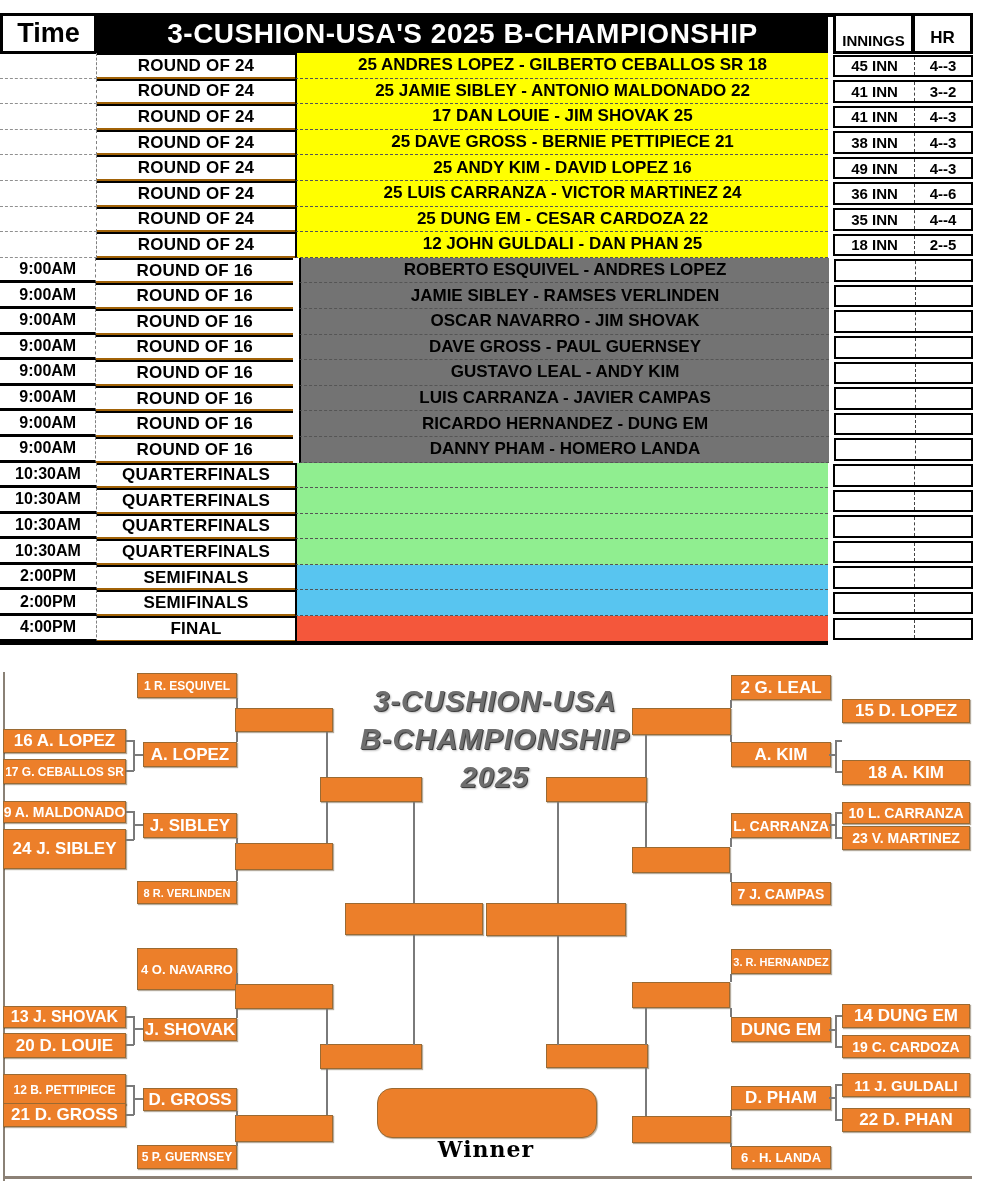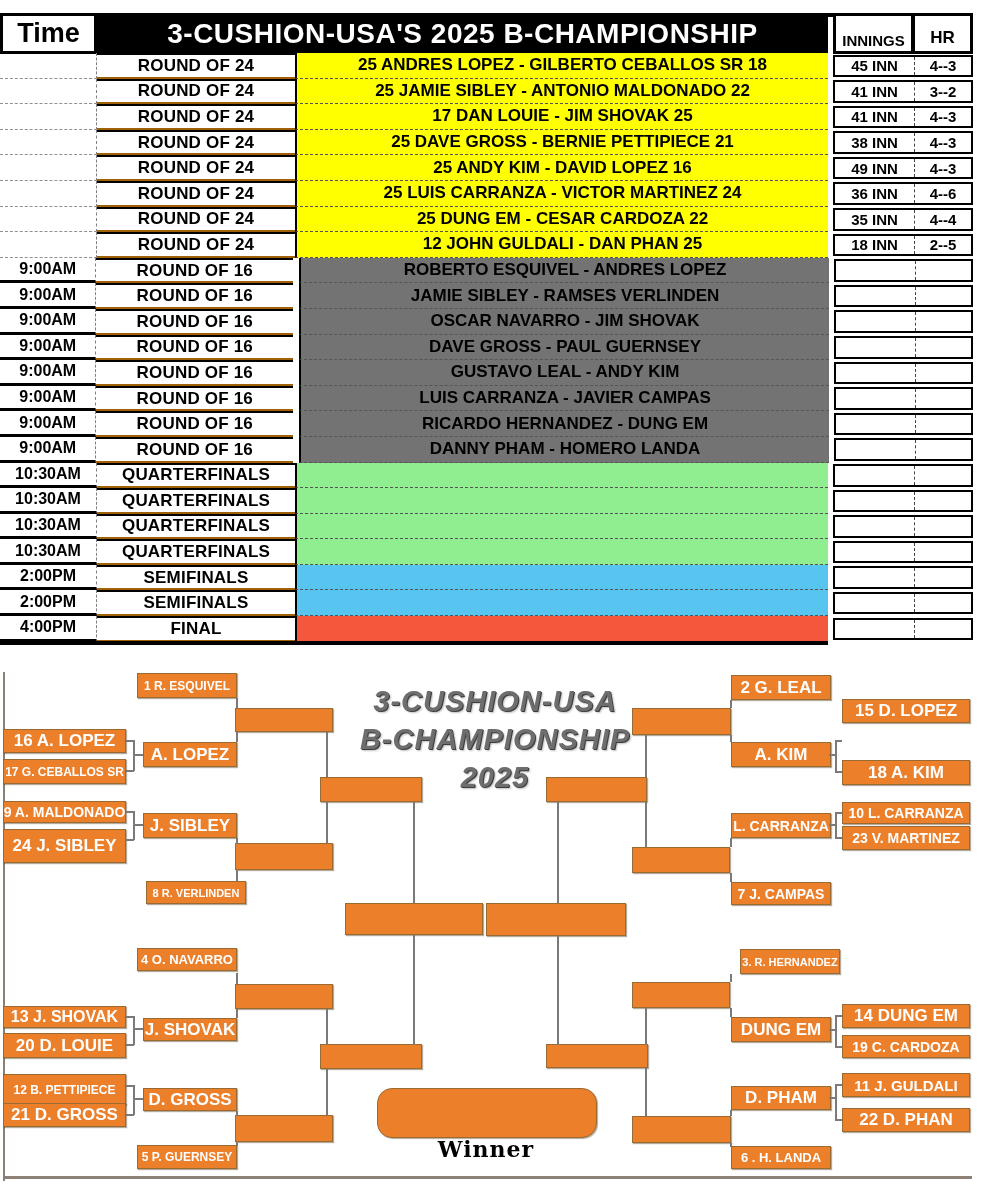--- a/index.html
+++ b/index.html
@@ -44,21 +44,21 @@
   .bg-green   .c-match{background:#90EE90;}
   .bg-blue    .c-match{background:#58C5F0;}
   .bg-red     .c-match{background:#F4573B;}
   .t-bottom{position:absolute;left:0;top:641px;width:828px;height:4px;background:#000;}
 
   
   .obox{position:absolute;background:#EC7F2A;border:1.5px solid #9a6a33;box-sizing:border-box;
         box-shadow:1px 1px 1px rgba(70,45,10,.4);color:#fff;font-weight:bold;display:flex;
         align-items:center;justify-content:center;font-size:17px;white-space:nowrap;}
   .fs16{font-size:16px;}.fs15{font-size:15px;}.fs14{font-size:14px;}
-  .fs13{font-size:13px;}.fs12{font-size:12px;}.fs11{font-size:11px;margin-left:9px;}
+  .fs13{font-size:13px;}.fs12{font-size:12px;}.fs11{font-size:11px;}
   .ln{position:absolute;background:#7a7a7a;}
   .ln.v{width:2px;}
   .ln.h{height:2px;width:8px;}
   .frame-l{position:absolute;left:3px;top:672px;width:2px;height:509px;background:#8a8176;}
   .frame-b{position:absolute;left:3px;top:1176px;width:969px;height:3px;background:#8c8176;}
   #btitle{position:absolute;left:330px;top:682px;width:330px;text-align:center;font-weight:bold;
           font-size:29px;line-height:38px;color:#6e6e6e;letter-spacing:1px;
           text-shadow:1px 1px 0 #3d3d3d,2px 2px 2px rgba(0,0,0,.25);font-style:italic;}
   #winner-box{position:absolute;left:377px;top:1088px;width:218px;height:48px;border-radius:15px;
               background:#EC7F2A;border:1.5px solid #9a6a33;box-shadow:1px 1px 1px rgba(70,45,10,.4);}
@@ -316,31 +316,31 @@
 
   <div id="btitle">
     <div>3-CUSHION-USA</div>
     <div>B-CHAMPIONSHIP</div>
     <div>2025</div>
   </div>
 
   <div class="obox" style="left:3px;top:729px;width:123px;height:24px">16 A. LOPEZ</div>
   <div class="obox fs12" style="left:3px;top:759px;width:123px;height:25px">17 G. CEBALLOS SR</div>
   <div class="obox fs14" style="left:3px;top:801px;width:123px;height:22px">9 A. MALDONADO</div>
-  <div class="obox" style="left:3px;top:829px;width:123px;height:34px">24 J. SIBLEY</div>
+  <div class="obox" style="left:3px;top:829px;width:123px;height:40px">24 J. SIBLEY</div>
   <div class="obox fs16" style="left:3px;top:1006px;width:123px;height:22px">13 J. SHOVAK</div>
   <div class="obox" style="left:3px;top:1033px;width:123px;height:25px">20 D. LOUIE</div>
   <div class="obox fs12" style="left:3px;top:1074px;width:123px;height:31px">12 B. PETTIPIECE</div>
   <div class="obox" style="left:3px;top:1103px;width:123px;height:24px">21 D. GROSS</div>
 
   <div class="obox fs12" style="left:137px;top:673px;width:100px;height:25px">1 R. ESQUIVEL</div>
   <div class="obox" style="left:143px;top:742px;width:94px;height:25px">A. LOPEZ</div>
   <div class="obox" style="left:143px;top:813px;width:94px;height:25px">J. SIBLEY</div>
   <div class="obox fs11" style="left:137px;top:881px;width:100px;height:23px">8 R. VERLINDEN</div>
-  <div class="obox fs13" style="left:137px;top:948px;width:100px;height:23px">4 O. NAVARRO</div>
+  <div class="obox fs13" style="left:137px;top:948px;width:100px;height:42px">4 O. NAVARRO</div>
   <div class="obox" style="left:143px;top:1018px;width:94px;height:23px">J. SHOVAK</div>
   <div class="obox" style="left:143px;top:1088px;width:94px;height:23px">D. GROSS</div>
   <div class="obox fs12" style="left:137px;top:1145px;width:100px;height:24px">5 P. GUERNSEY</div>
 
   <div class="obox" style="left:235px;top:708px;width:98px;height:24px"></div>
   <div class="obox" style="left:235px;top:843px;width:98px;height:27px"></div>
   <div class="obox" style="left:235px;top:984px;width:98px;height:25px"></div>
   <div class="obox" style="left:235px;top:1115px;width:98px;height:27px"></div>
 
   <div class="obox" style="left:320px;top:777px;width:102px;height:25px"></div>

